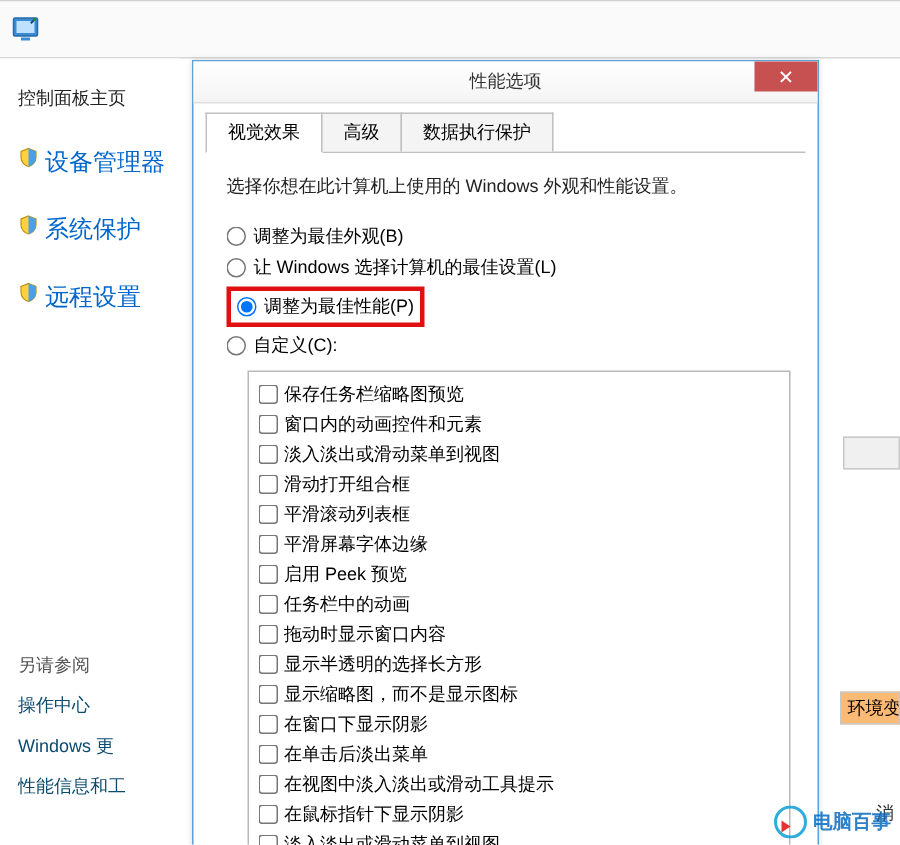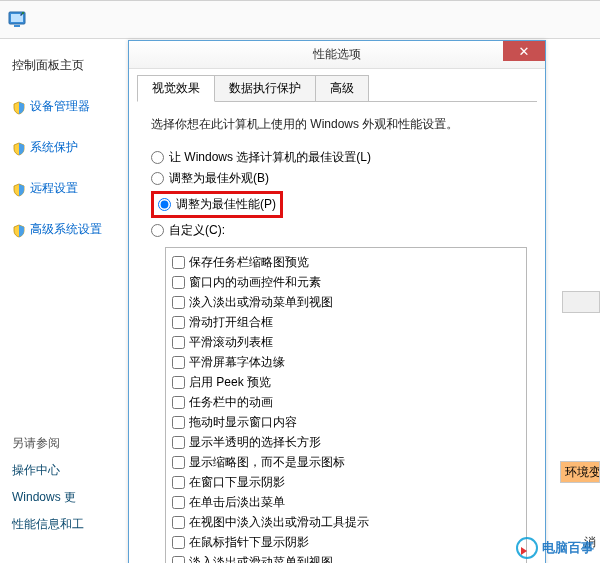--- a/index.html
+++ b/index.html
@@ -45,25 +45,25 @@
     .back-sidebar-title {
       font-size: 12px;
       margin-bottom: 16px;
       color: #222;
     }
     .back-link-group {
       margin-bottom: 10px;
     }
     .back-link {
       display: flex;
-      align-items: flex-end;
+      align-items: flex-start;
       gap: 4px;
       color: #0066cc;
       text-decoration: none;
-      font-size: 12px;
+      font-size: 16px;
       margin-bottom: 10px;
       cursor: pointer;
       margin-top: 24px;
     }
     .shield-icon {
       width: 14px; height: 14px;
       flex-shrink: 0;
     }
     .also-see {
       position: absolute;
@@ -285,29 +285,20 @@
         </a>
         <a class="back-link">
           <span class="shield-icon">
             <svg viewBox="0 0 14 14">
                 <path d="M7 1 L12 3 V7 C12 10 9.5 12.5 7 13 C4.5 12.5 2 10 2 7 V3 Z" fill="#ffd040" stroke="#c09010" stroke-width="0.8"></path>
                 <path d="M7 1 L12 3 V7 C12 10 9.5 12.5 7 13 Z" fill="#4aa0e8"></path>
               </svg>
           </span>
           <span>远程设置</span>
         </a>
-        <a class="back-link">
-          <span class="shield-icon">
-            <svg viewBox="0 0 14 14">
-                <path d="M7 1 L12 3 V7 C12 10 9.5 12.5 7 13 C4.5 12.5 2 10 2 7 V3 Z" fill="#ffd040" stroke="#c09010" stroke-width="0.8"></path>
-                <path d="M7 1 L12 3 V7 C12 10 9.5 12.5 7 13 Z" fill="#4aa0e8"></path>
-              </svg>
-          </span>
-          <span>高级系统设置</span>
-        </a>
       </div>
     </div>
   </div>
 
   <div class="also-see">
     <div class="also-see-title">另请参阅</div>
     <a class="also-link">操作中心</a>
     <a class="also-link">Windows 更</a>
     <a class="also-link">性能信息和工</a>
   </div>
@@ -320,34 +311,34 @@
 <div class="dialog">
   <div class="titlebar">
     <span class="titlebar-title">性能选项</span>
     <div class="close-btn">
       <span>✕</span>
     </div>
   </div>
   <div class="tab-area">
     <div class="tab-strip">
       <div class="tab active">视觉效果</div>
+      <div class="tab">高级</div>
       <div class="tab">数据执行保护</div>
-      <div class="tab">高级</div>
     </div>
     <div class="dialog-body">
       <div class="intro">选择你想在此计算机上使用的 Windows 外观和性能设置。</div>
 
       <div class="radio-group">
         <label class="radio-row">
           <input type="radio" name="perf" style="">
-          <span>让 Windows 选择计算机的最佳设置(L)</span>
+          <span>调整为最佳外观(B)</span>
         </label>
         <label class="radio-row">
           <input type="radio" name="perf" style="">
-          <span>调整为最佳外观(B)</span>
+          <span>让 Windows 选择计算机的最佳设置(L)</span>
         </label>
         <div class="radio-row">
           <span class="radio-highlight">
             <input type="radio" name="perf" checked="" style="">
             <span>调整为最佳性能(P)</span>
           </span>
         </div>
         <label class="radio-row">
           <input type="radio" name="perf" style="">
           <span>自定义(C):</span>

